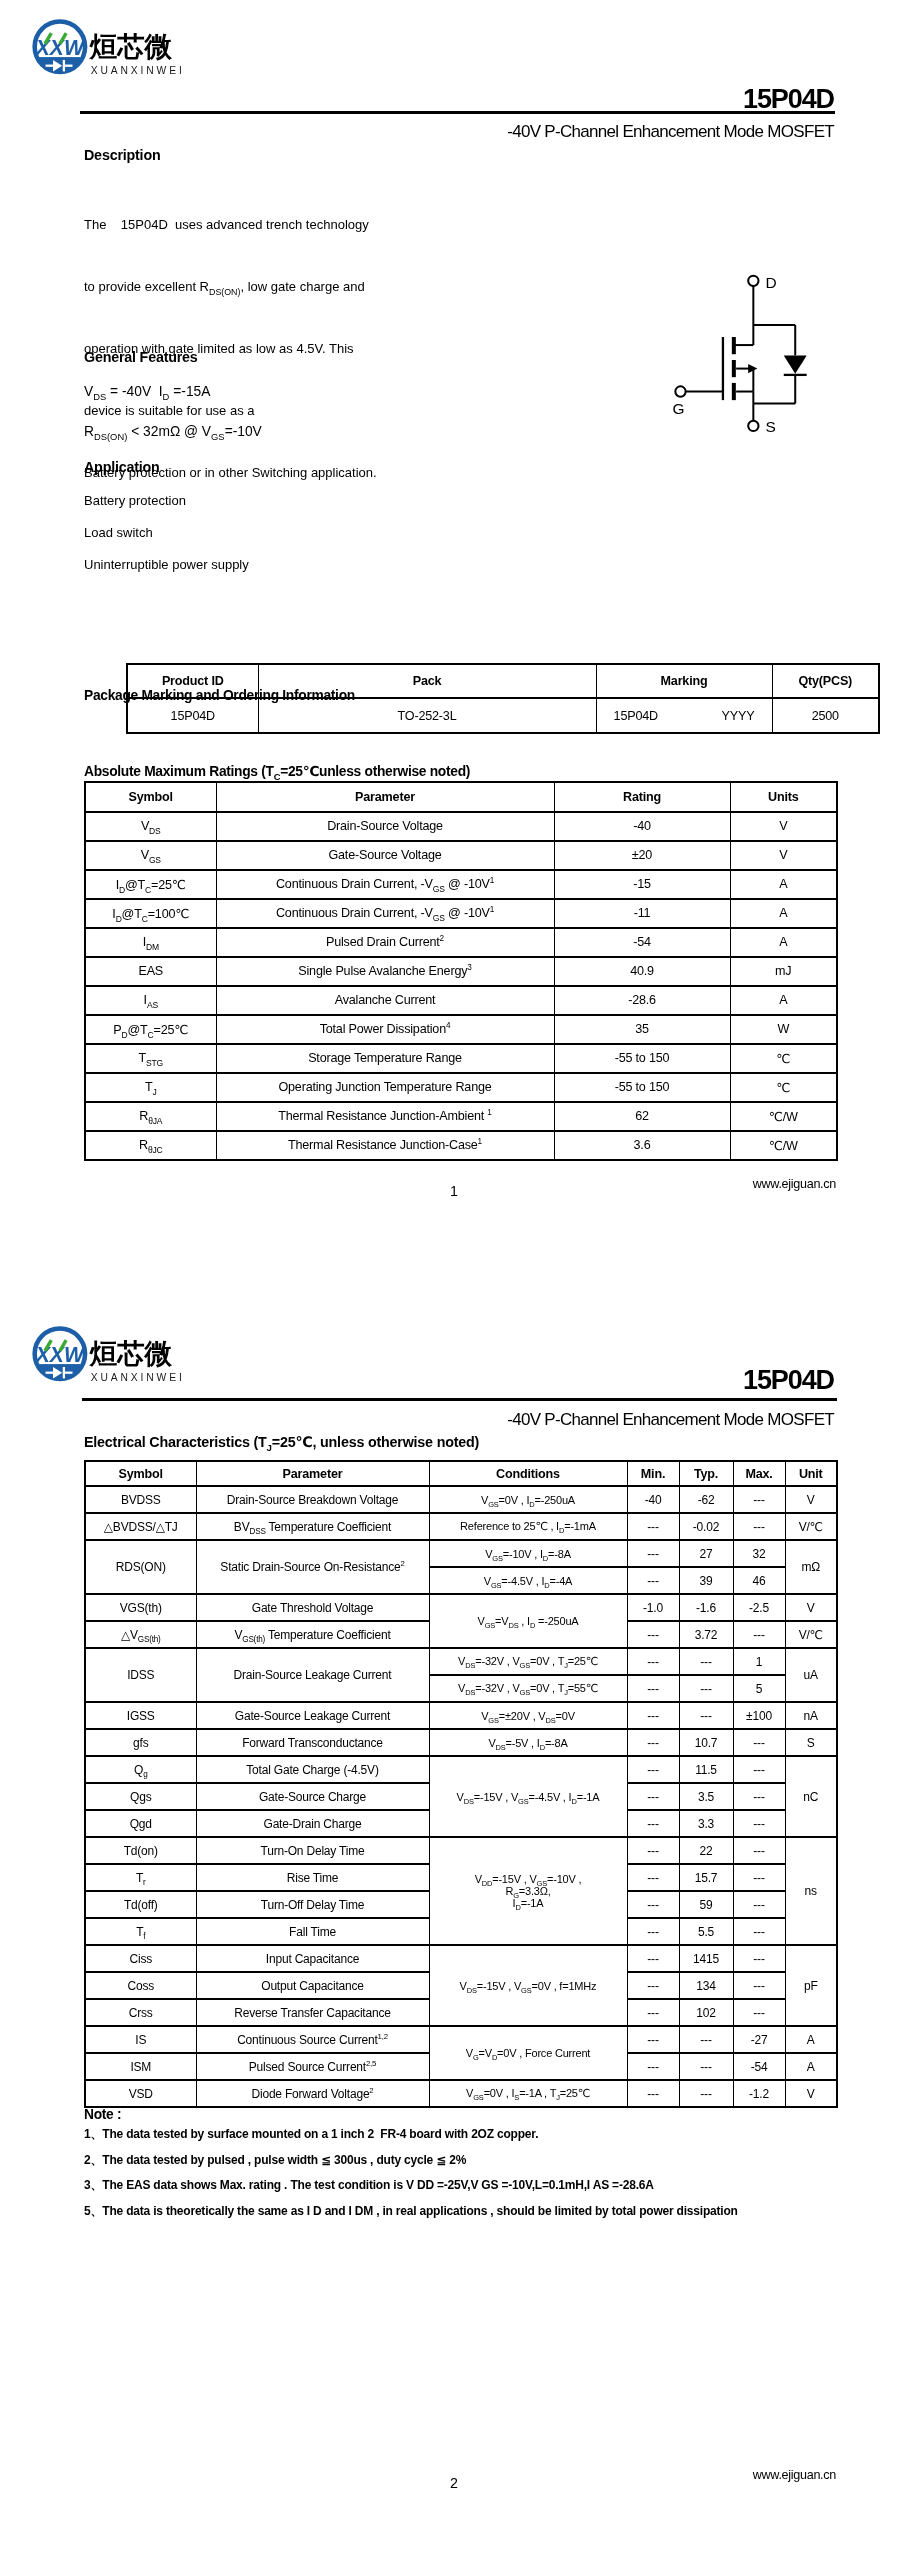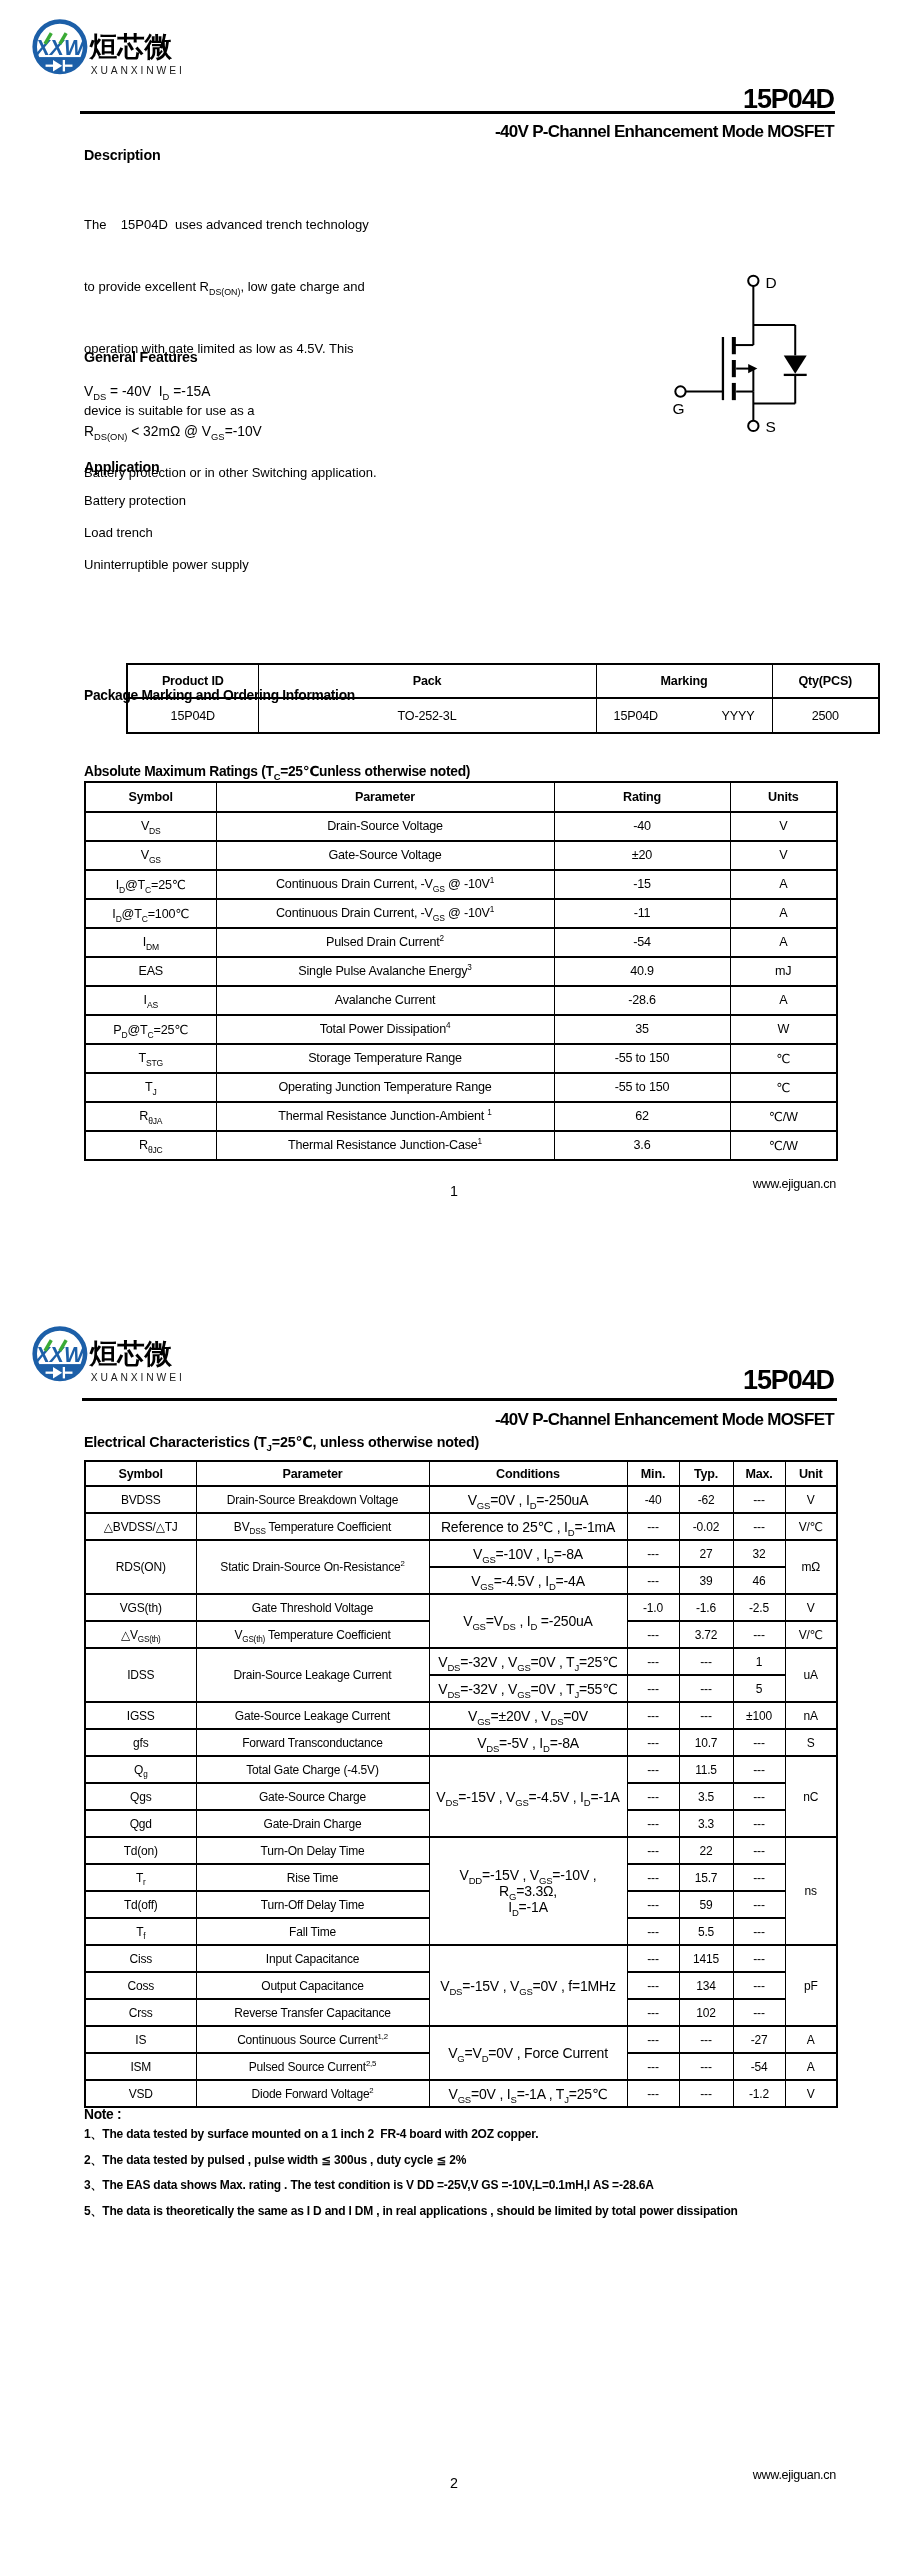--- a/index.html
+++ b/index.html
@@ -1,41 +1,41 @@
 <!DOCTYPE html>
 <html style="font-size:9.2px"><head>
 <meta charset="utf-8">
 <style>
   html,body{margin:0;padding:0;background:#fff;}
   .canvas{position:relative;width:911px;height:2576px;background:#fff;overflow:hidden;
           font-family:"Liberation Sans","DejaVu Sans",sans-serif;color:#000;}
   .abs{position:absolute;}
   .pn{font-size:27px;font-weight:bold;letter-spacing:-1.1px;white-space:pre;}
   .rule{height:2.9px;background:#000;}
-  .subtitle{font-size:17px;font-weight:bold;letter-spacing:-0.7px;white-space:pre;}
+  .subtitle{font-size:17px;font-weight:normal;letter-spacing:-0.7px;white-space:pre;}
   .h1{font-size:14.3px;font-weight:bold;letter-spacing:-0.2px;white-space:pre;}
   .h2{font-size:13.8px;font-weight:bold;letter-spacing:-0.3px;white-space:pre;}
   .bodyblock{font-size:13px;white-space:pre;}
   .bodyblock div{line-height:32px;}
   .featblock div{line-height:40px;font-size:13.8px;white-space:pre;}
   .appblock div{line-height:32px;font-size:13px;white-space:pre;}
   table{border-collapse:collapse;table-layout:fixed;border:2.3px solid #000;letter-spacing:-0.2px;}
   th,td{border-left:1.1px solid #000;border-right:1.1px solid #000;border-top:2.3px solid #000;border-bottom:2.3px solid #000;
         text-align:center;vertical-align:middle;padding:0 1.1px;overflow:hidden;}
   th{font-weight:bold;}
   .pkg{width:753px;font-size:12.6px;}
   .pkg th{height:32px;}
   .pkg td{height:33px;}
   .amr{width:753px;font-size:12.6px;}
   .amr th{height:27.5px;}
   .amr td{height:27px;}
   .ec{width:753px;font-size:12px;}
   .ec th{height:23px;font-size:12.6px;}
   .ec td{height:25px;}
-  .cond{font-size:14px;}
+  .cond{font-size:11px;}
   .preline{white-space:pre-line;}
   .markcell{display:flex;justify-content:space-between;padding:0 16px;align-items:center;}
   sub{font-size:68%;line-height:0;}
   sup{font-size:65%;line-height:0;vertical-align:super;}
   .noteblock{font-size:12px;font-weight:bold;letter-spacing:-0.2px;}
   .noteblock div{margin-bottom:8.6px;white-space:pre;}
   .f-site{font-size:12.6px;letter-spacing:-0.3px;}
   .f-page{font-size:14.3px;}
 </style>
 </head>
@@ -79,21 +79,21 @@
 
     <div class="abs h1" style="left:84px;top:349px;">General Features</div>
     <div class="abs featblock" style="left:84px;top:372px;">
       <div>V<sub>DS</sub> = -40V  I<sub>D</sub> =-15A</div>
       <div>R<sub>DS(ON)</sub> &lt; 32mΩ @ V<sub>GS</sub>=-10V</div>
     </div>
 
     <div class="abs h1" style="left:84px;top:459px;">Application</div>
     <div class="abs appblock" style="left:84px;top:485px;">
       <div>Battery protection</div>
-      <div>Load trench</div>
+      <div>Load switch</div>
       <div>Uninterruptible power supply</div>
     </div>
 
     <svg class="abs" style="left:647px;top:259px;" width="184" height="179" viewBox="0 0 320 312" fill="none" stroke="#000" stroke-width="3.5">
       <circle cx="185" cy="38" r="9"></circle>
       <line x1="185" y1="47" x2="185" y2="150"></line>
       <line x1="185" y1="115" x2="258" y2="115"></line>
       <line x1="258" y1="115" x2="258" y2="168"></line>
       <polygon points="238,168 278,168 258,200" fill="#000" stroke="none"></polygon>
       <line x1="238" y1="202" x2="278" y2="202" stroke-width="4"></line>

